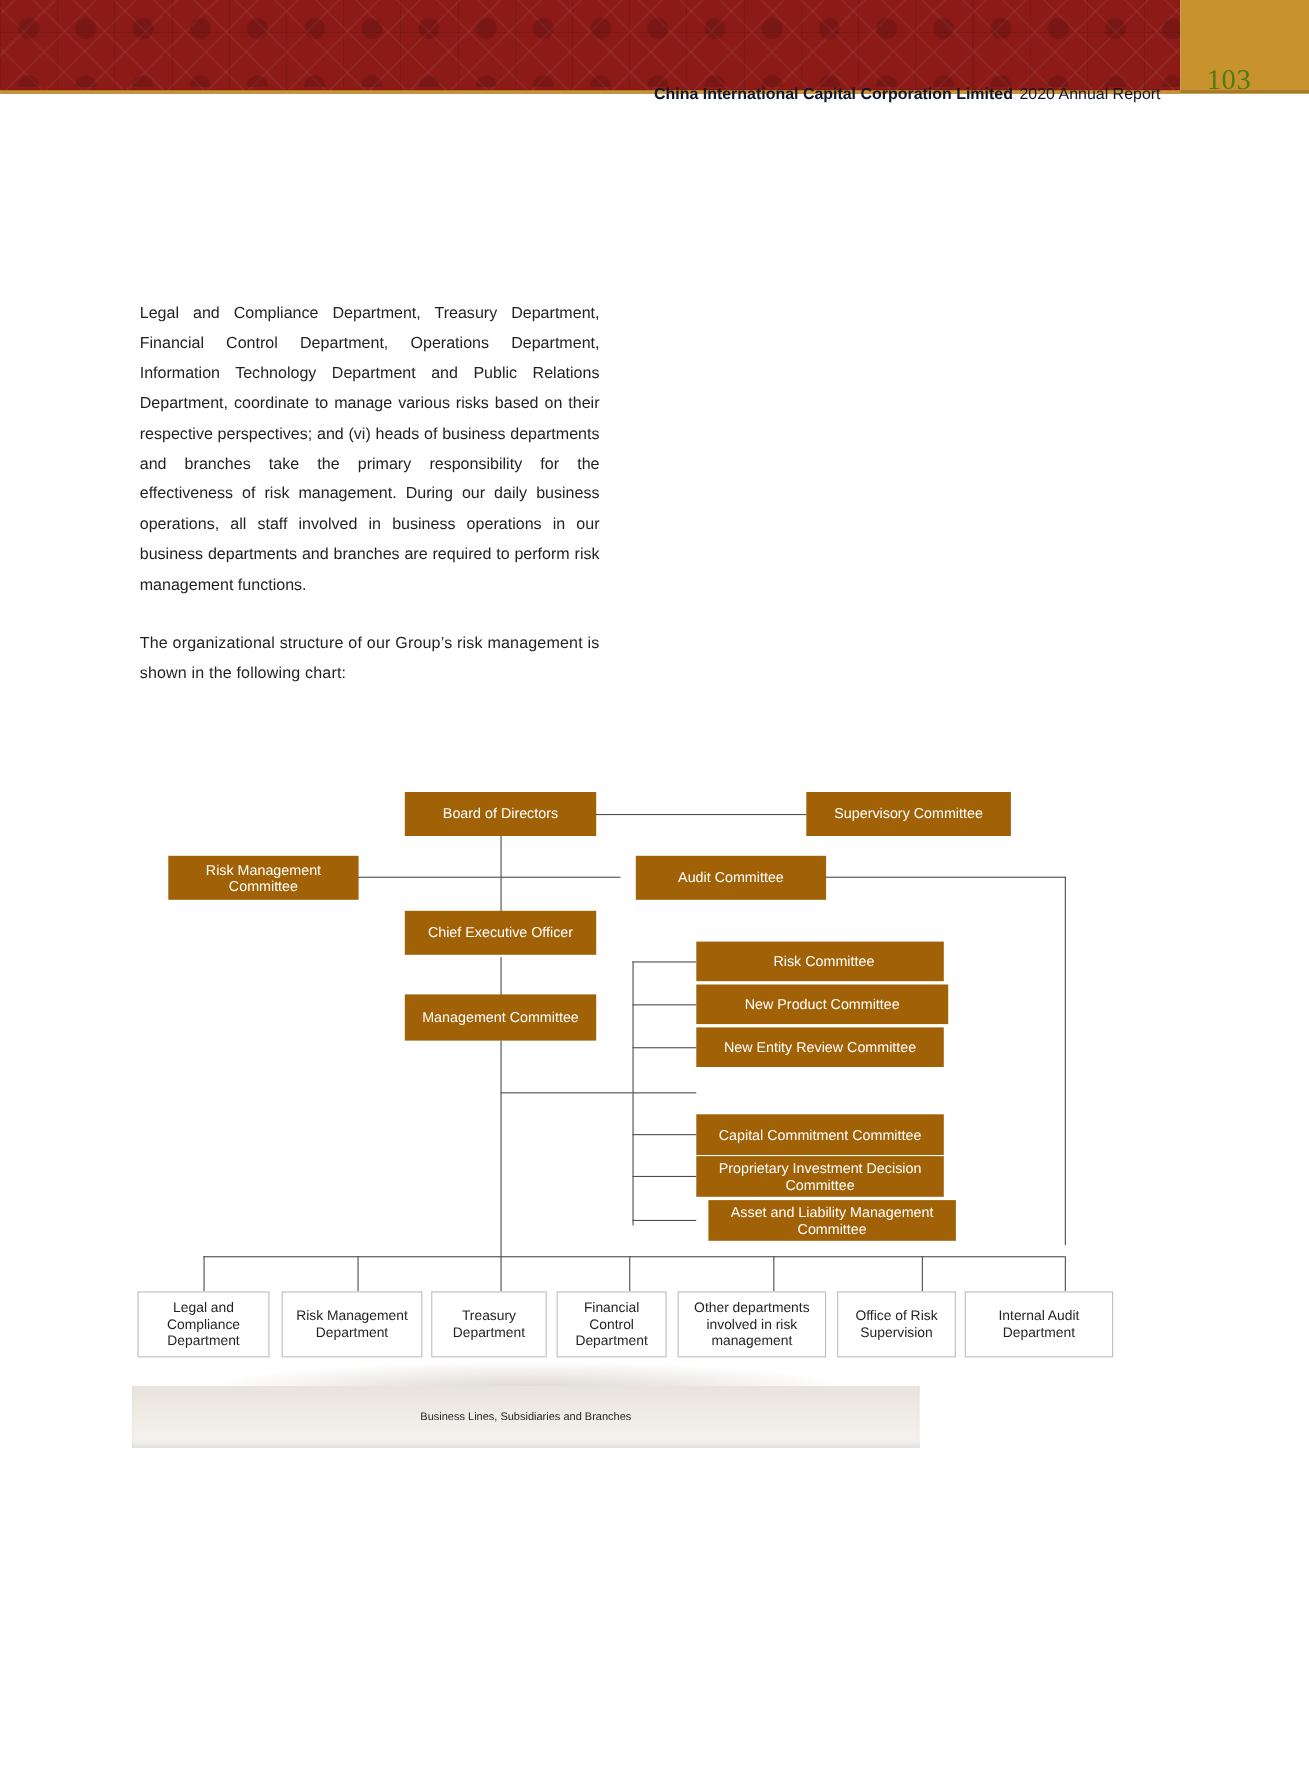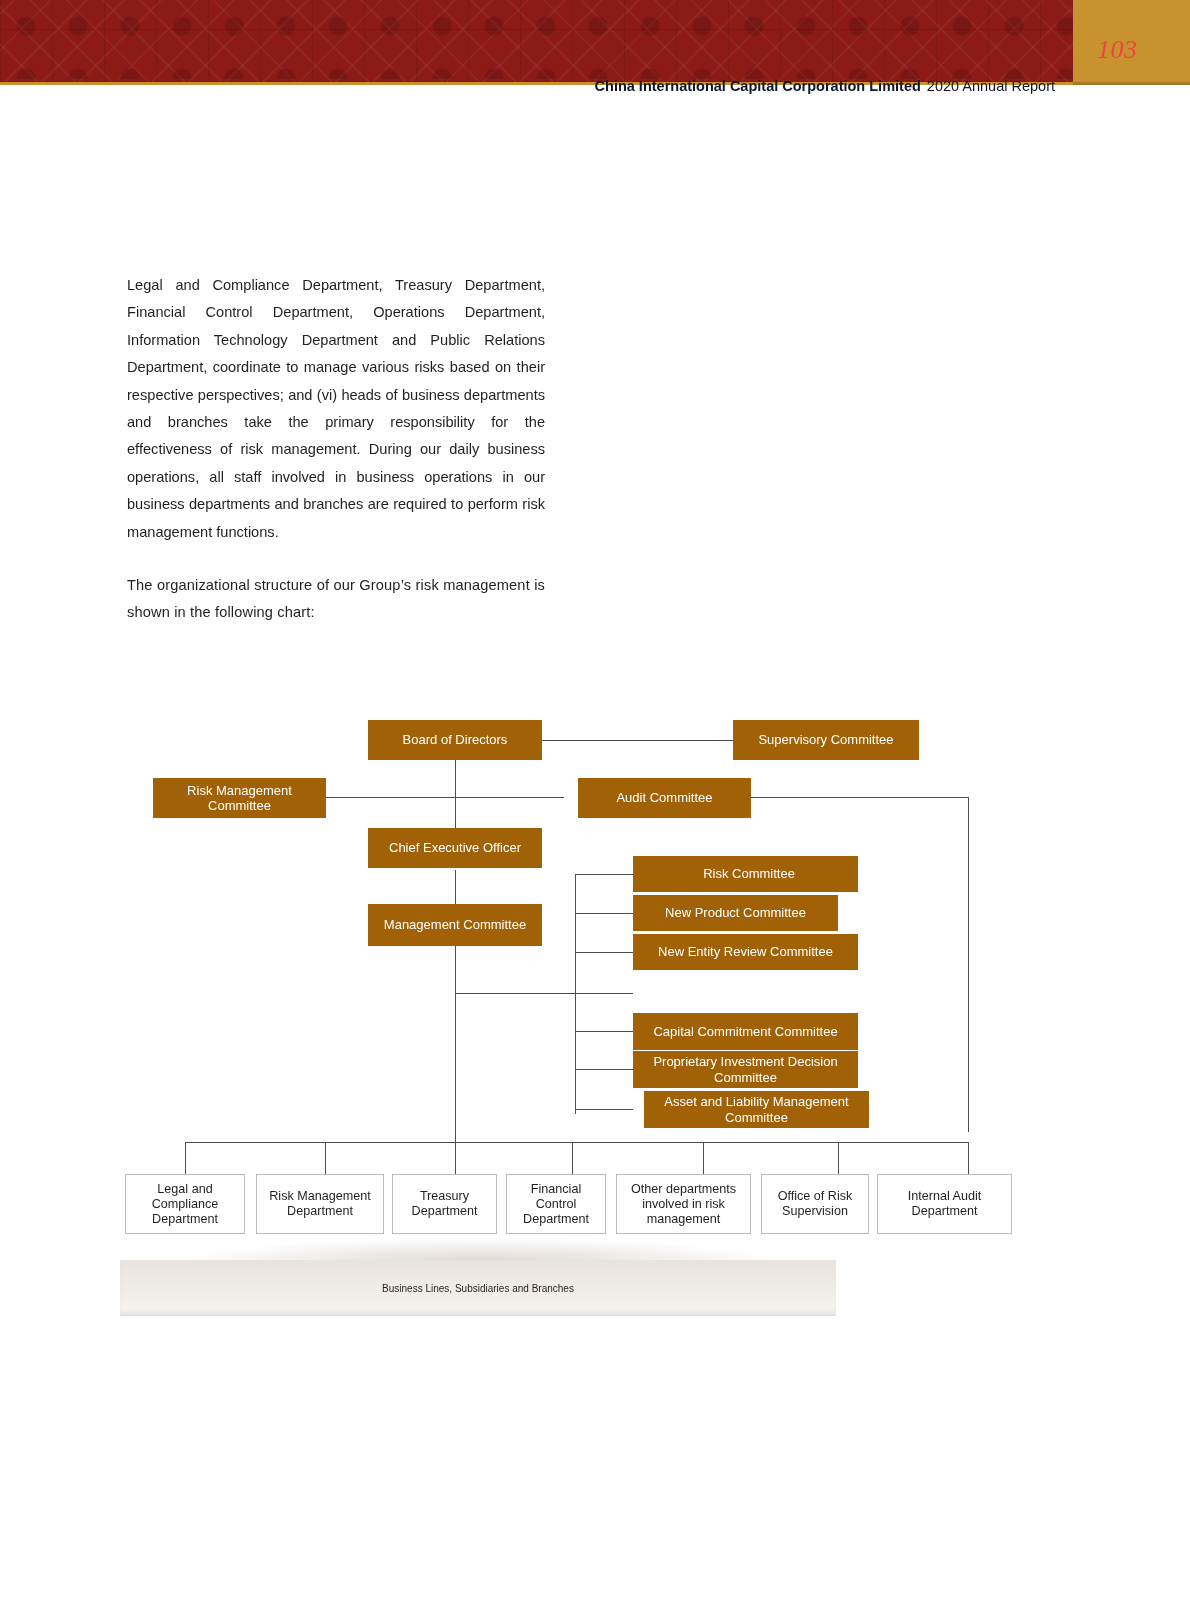--- a/index.html
+++ b/index.html
@@ -65,26 +65,25 @@
     left: 1073px;
     width: 117px;
     height: 85px;
     background: #c8922f;
     border-bottom: 3px solid #a9792a;
     box-sizing: border-box;
   }
   .page-number {
     position: absolute;
     left: 1097px;
-    top: 35px;
+    top: 58px;
     font-family: "Liberation Serif", serif;
     font-size: 26px;
-    color: #ef4444;
+    color: #4d7c0f;
     letter-spacing: .5px;
-    font-style: italic;
   }
 
   
   .copy {
     position: absolute;
     left: 127px;
     top: 272px;
     width: 418px;
     font-size: 14.6px;
     line-height: 27.4px;
@@ -211,21 +210,21 @@
   <div class="node" style="left:368px; top:30px; width:174px; height:40px;">Board of Directors</div>
   <div class="node" style="left:733px; top:30px; width:186px; height:40px;">Supervisory Committee</div>
 
   <div class="node" style="left:153px; top:88px; width:173px; height:40px;">Risk Management Committee</div>
   <div class="node" style="left:578px; top:88px; width:173px; height:40px;">Audit Committee</div>
 
   <div class="node" style="left:368px; top:138px; width:174px; height:40px;">Chief Executive Officer</div>
   <div class="node" style="left:368px; top:214px; width:174px; height:42px;">Management Committee</div>
 
   <div class="node" style="left:633px; top:166px; width:225px; height:36px;padding-left:11px;">Risk Committee</div>
-  <div class="node" style="left:633px; top:205px; width:205px; height:36px;">New Product Committee</div>
+  <div class="node" style="left:633px; top:205px; width:229px; height:36px;">New Product Committee</div>
   <div class="node" style="left:633px; top:244px; width:225px; height:36px;">New Entity Review Committee</div>
   <div class="node" style="left:633px; top:323px; width:225px; height:37px;">Capital Commitment Committee</div>
   <div class="node" style="left:633px; top:361px; width:225px; height:37px;">Proprietary Investment Decision Committee</div>
   <div class="node" style="left:633px; top:401px; width:225px; height:37px;margin-left:11px;">Asset and Liability Management Committee</div>
 
   <div class="dept" style="left:125px; top:484px; width:120px; height:60px;">Legal and Compliance Department</div>
   <div class="dept" style="left:256px; top:484px; width:128px; height:60px;">Risk Management Department</div>
   <div class="dept" style="left:392px; top:484px; width:105px; height:60px;">Treasury Department</div>
   <div class="dept" style="left:506px; top:484px; width:100px; height:60px;">Financial Control Department</div>
   <div class="dept" style="left:616px; top:484px; width:135px; height:60px;">Other departments involved in risk management</div>

